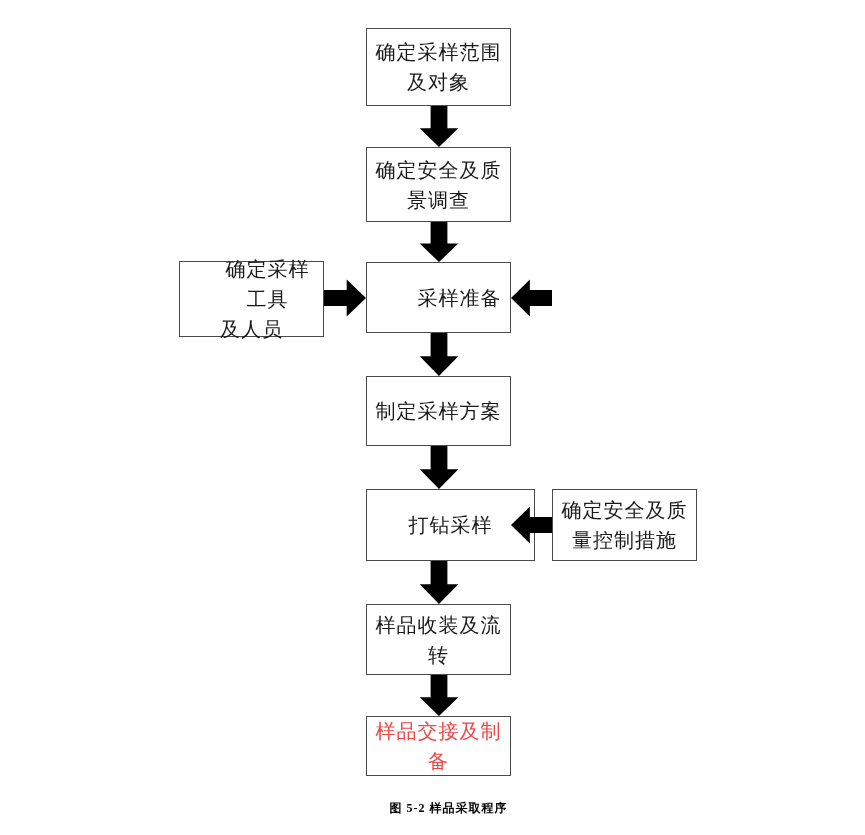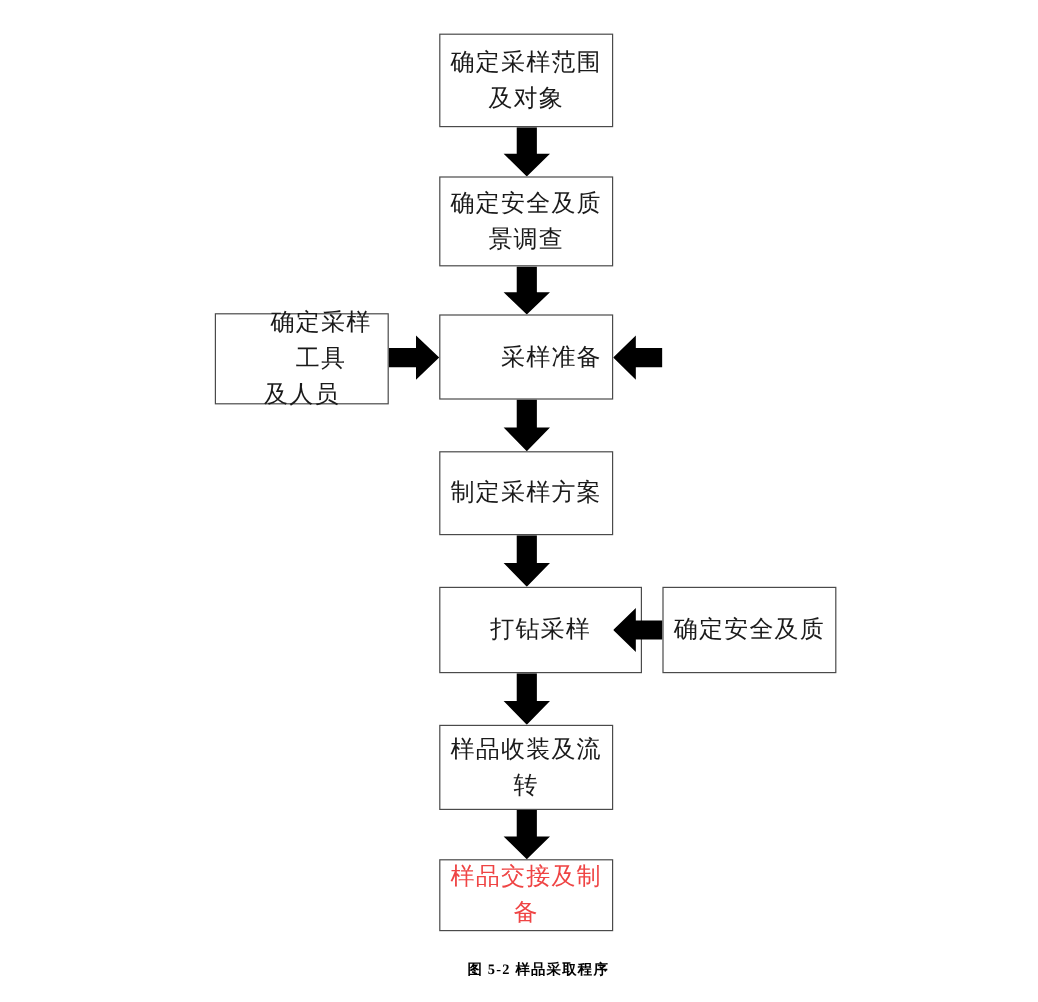--- a/index.html
+++ b/index.html
@@ -93,20 +93,21 @@
       </span>
     </div>
     <div class="node" style="left: 366px; top: 489px; width: 169px; height: 72px; border-color: rgb(74, 74, 74); color: rgb(26, 26, 26);">
       <span class="node-text">
         <span style="display: block;">打钻采样</span>
       </span>
     </div>
     <div class="node" style="left: 552px; top: 489px; width: 145px; height: 72px; border-color: rgb(74, 74, 74); color: rgb(26, 26, 26);">
       <span class="node-text">
         <span style="display: block;">确定安全及质</span>
+        <span style="display: block;">量控制措施</span>
       </span>
     </div>
     <div class="node" style="left: 366px; top: 604px; width: 145px; height: 71px; border-color: rgb(74, 74, 74); color: rgb(26, 26, 26);">
       <span class="node-text">
         <span style="display: block;">样品收装及流</span>
         <span style="display: block;">转</span>
       </span>
     </div>
     <div class="node" style="left: 366px; top: 716px; width: 145px; height: 60px; border-color: rgb(74, 74, 74); color: #ef4444;">
       <span class="node-text">

